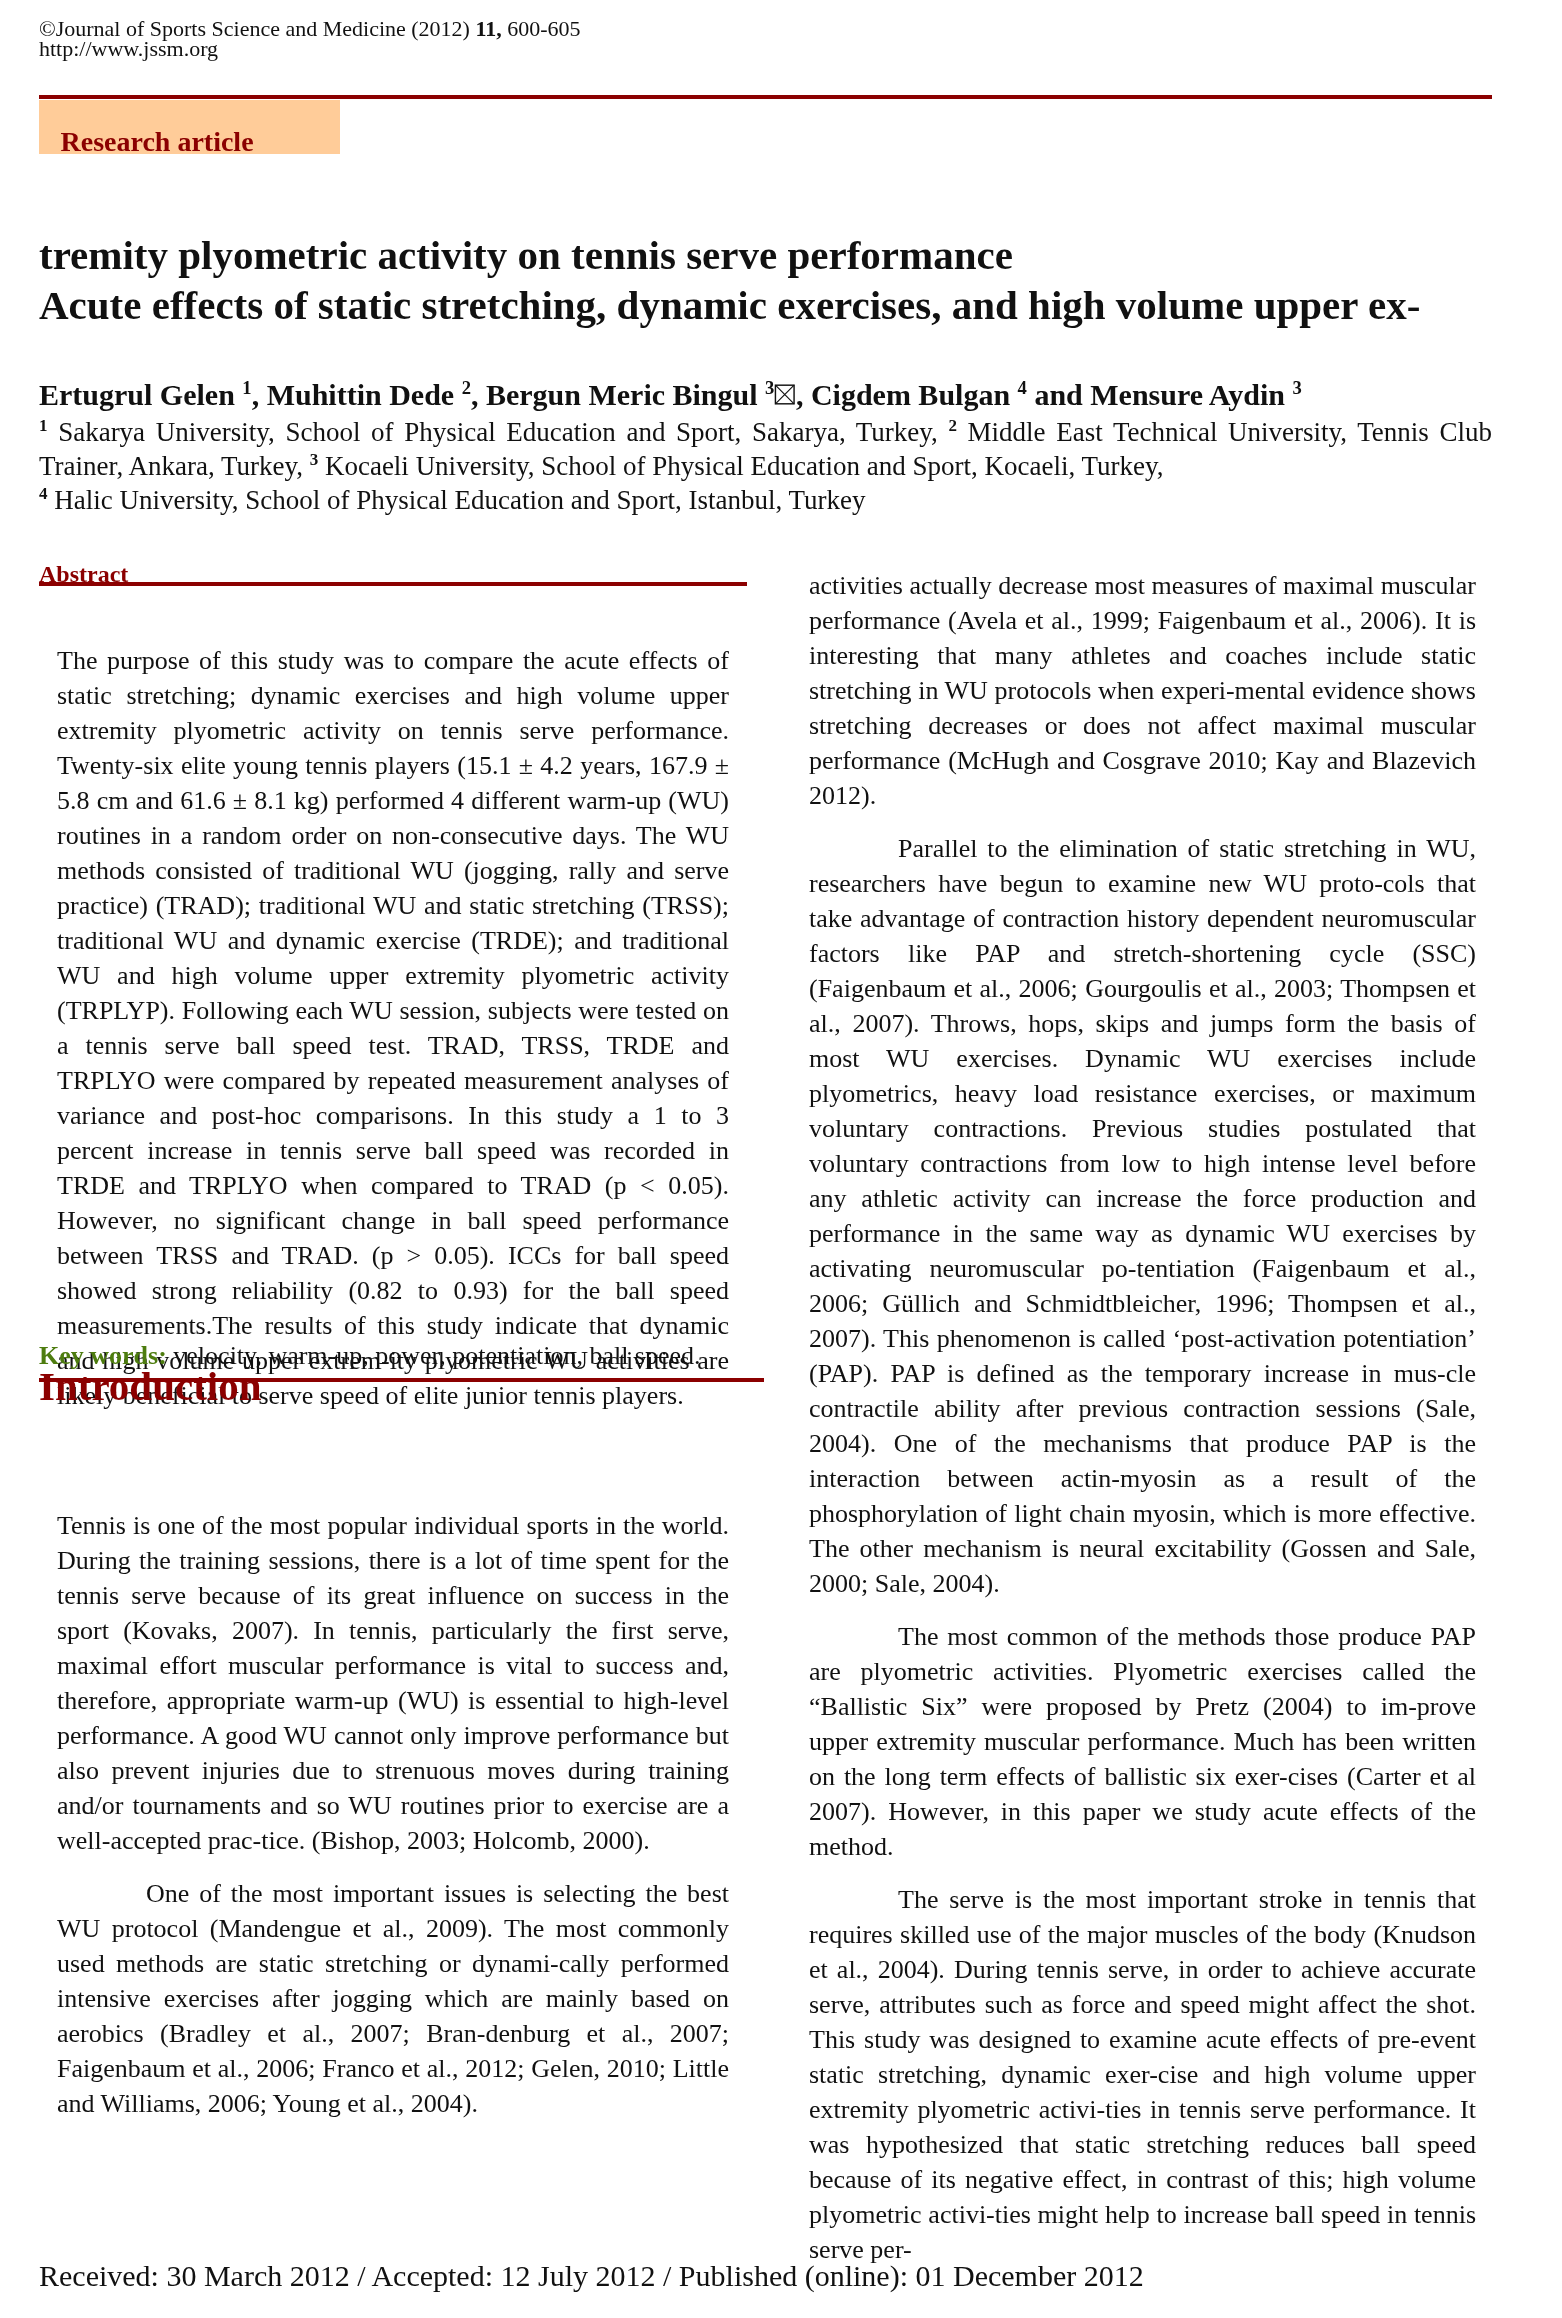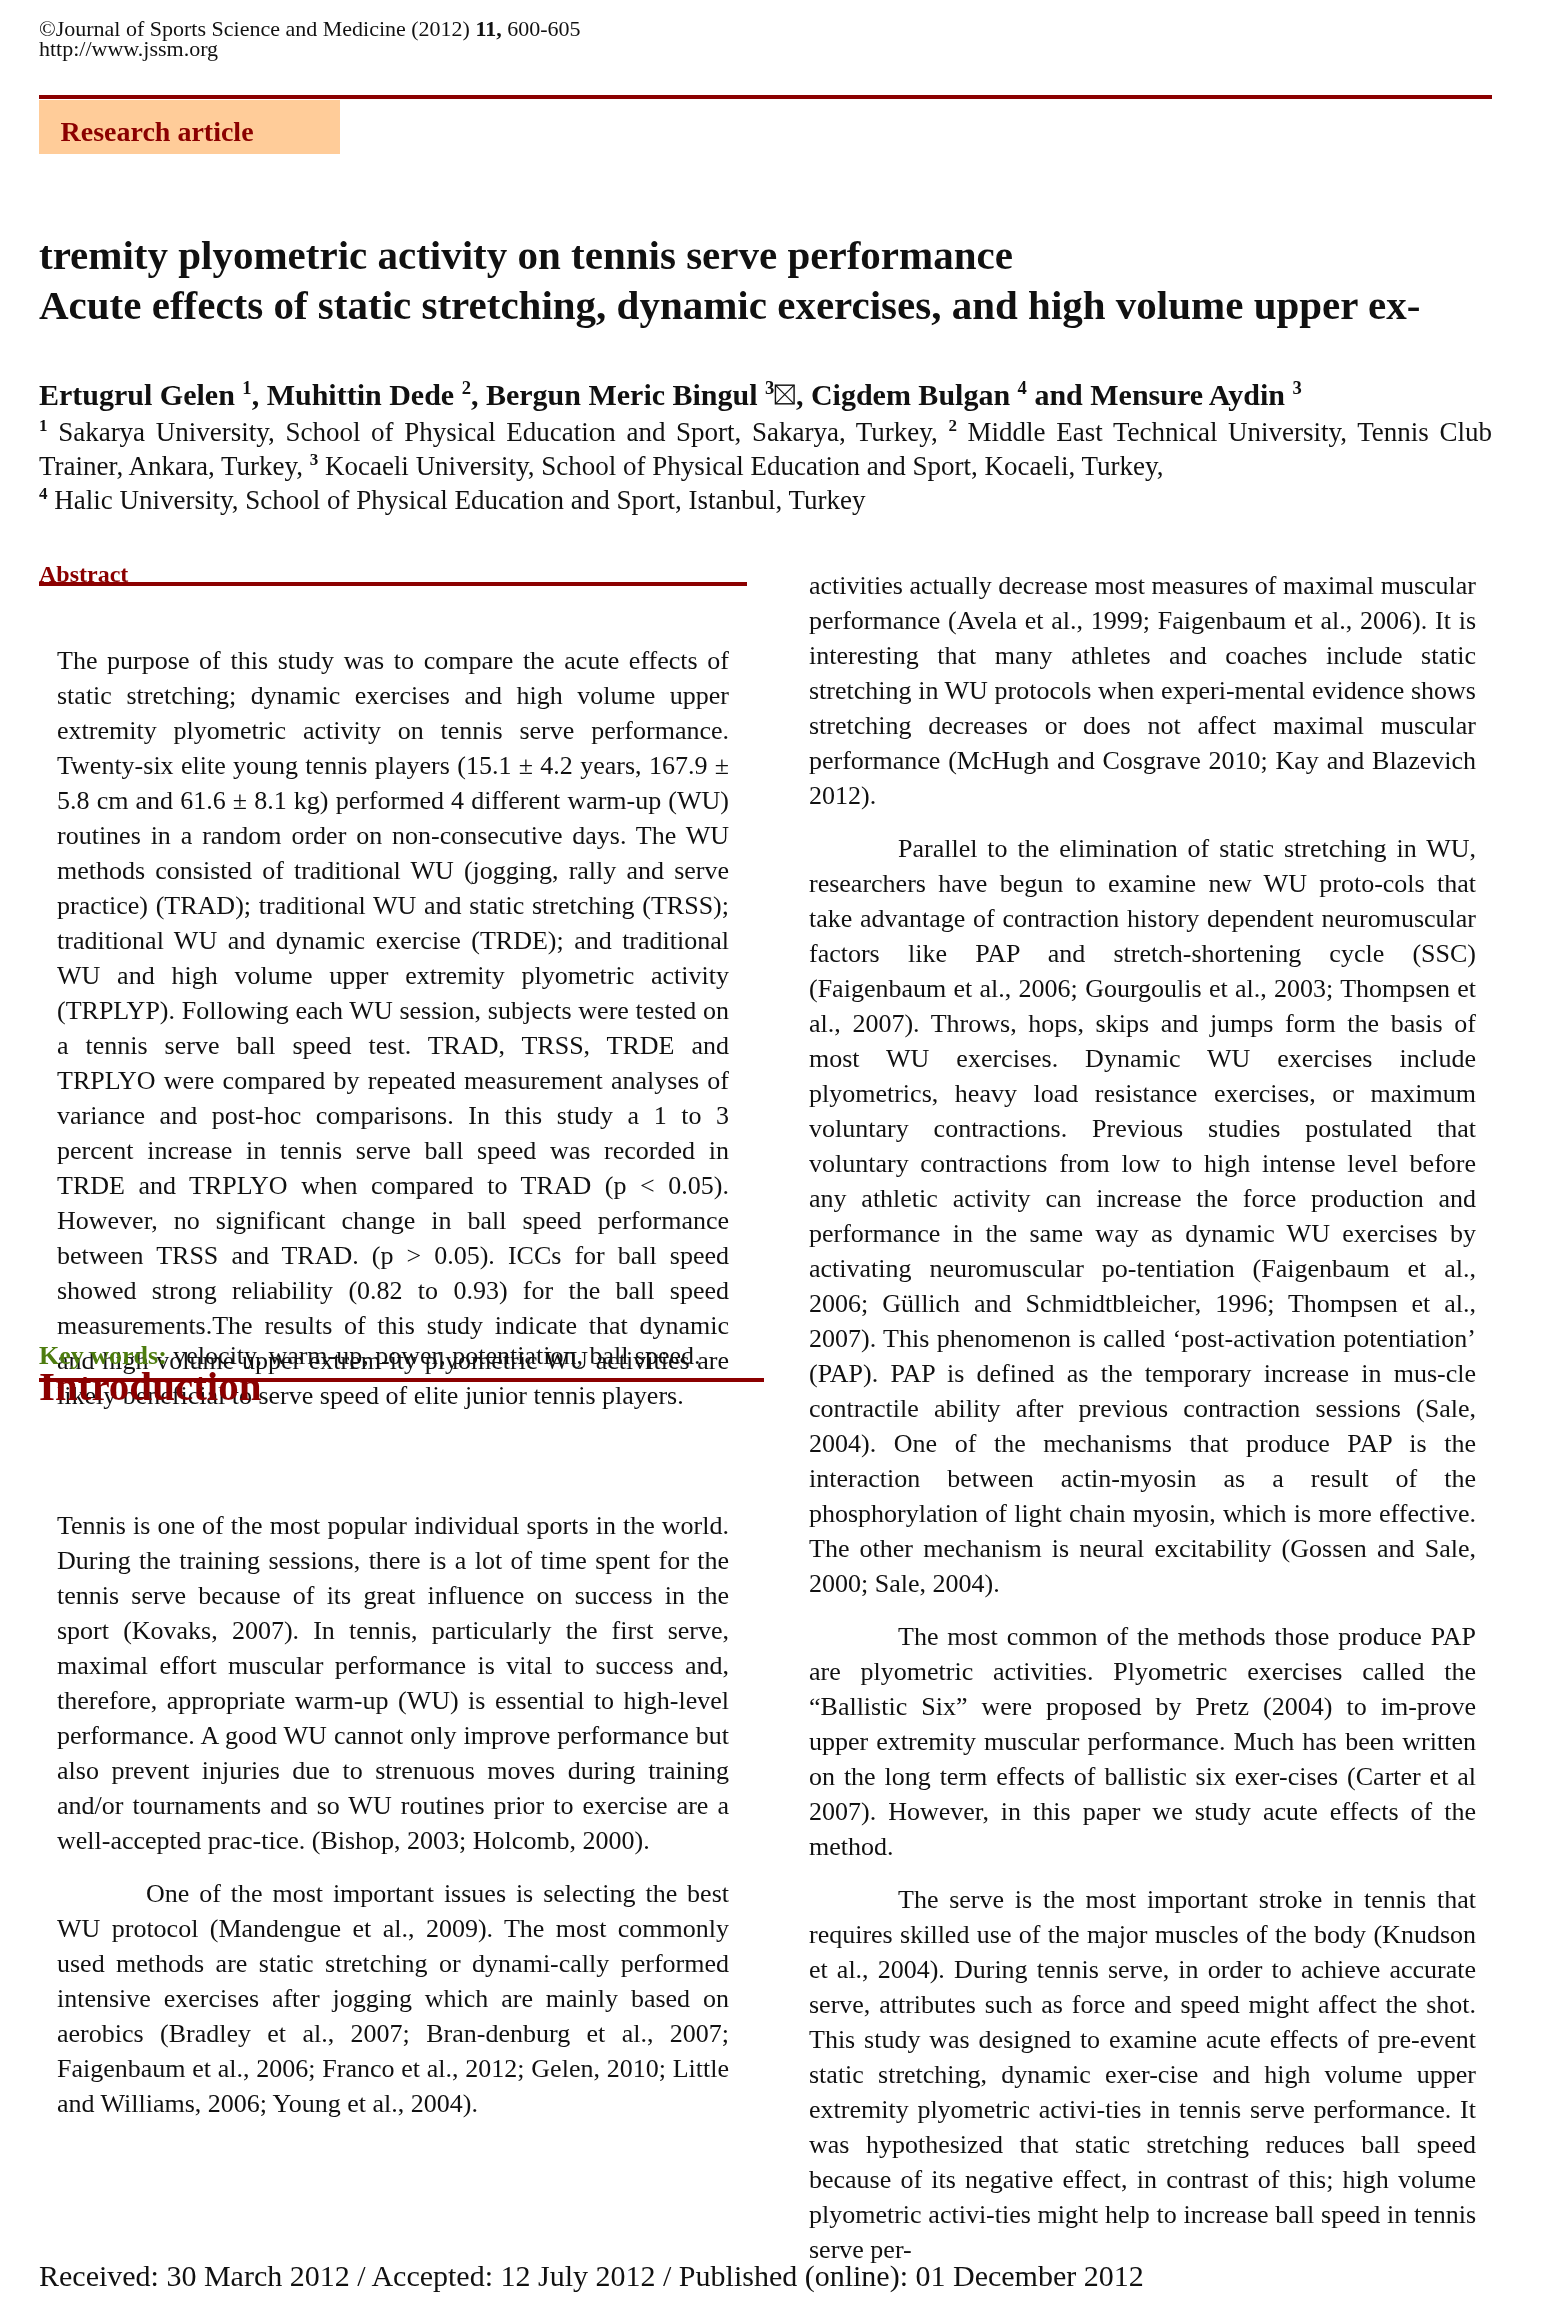--- a/index.html
+++ b/index.html
@@ -4,21 +4,21 @@
 <style>
   html, body { margin:0; padding:0; background:#ffffff; }
   body { width:1562px; height:2319px; position:relative; overflow:hidden;
          font-family:"Liberation Serif", "DejaVu Serif", serif; color:#111; }
   .abs { position:absolute; }
   .journal-line { left:39px; top:14px; font-size:22px; line-height:29px; }
   .journal-line b { font-weight:bold; }
   .url-line { left:39px; top:34px; font-size:22px; line-height:29px; }
   .top-rule { left:39px; top:95px; width:1453px; height:3.6px; background:#8b0000; }
   .badge { left:39px; top:100px; width:301px; height:54px; background:#ffcc99; }
-  .badge span { position:absolute; left:21.5px; top:16px; font-size:28px; font-weight:bold; color:#8b0000; }
+  .badge span { position:absolute; left:21.5px; top:26px; font-size:28px; font-weight:bold; color:#8b0000; }
   .title { left:39px; top:230px; width:1453px; font-size:41px; font-weight:bold; line-height:50px; color:#111; }
   .authors { left:39px; top:375px; width:1474px; font-size:30px; font-weight:bold; line-height:40px; white-space:nowrap; }
   .authors sup { font-size:18.6px; vertical-align:super; line-height:0; }
   .mail-icon { display:inline-block; width:21.5px; height:23px; vertical-align:-1.4px; }
   .affil { left:39px; top:415px; width:1453px; font-size:27px; line-height:34px; text-align:justify; }
   .affil sup { font-size:17px; font-weight:bold; line-height:0; }
   .col { position:absolute; font-size:26px; line-height:35px; text-align:justify; hyphens:manual; }
   .col p { margin:18px; }
   .col p.indent { text-indent:89px; }
   .left { left:39px; width:708px; }

